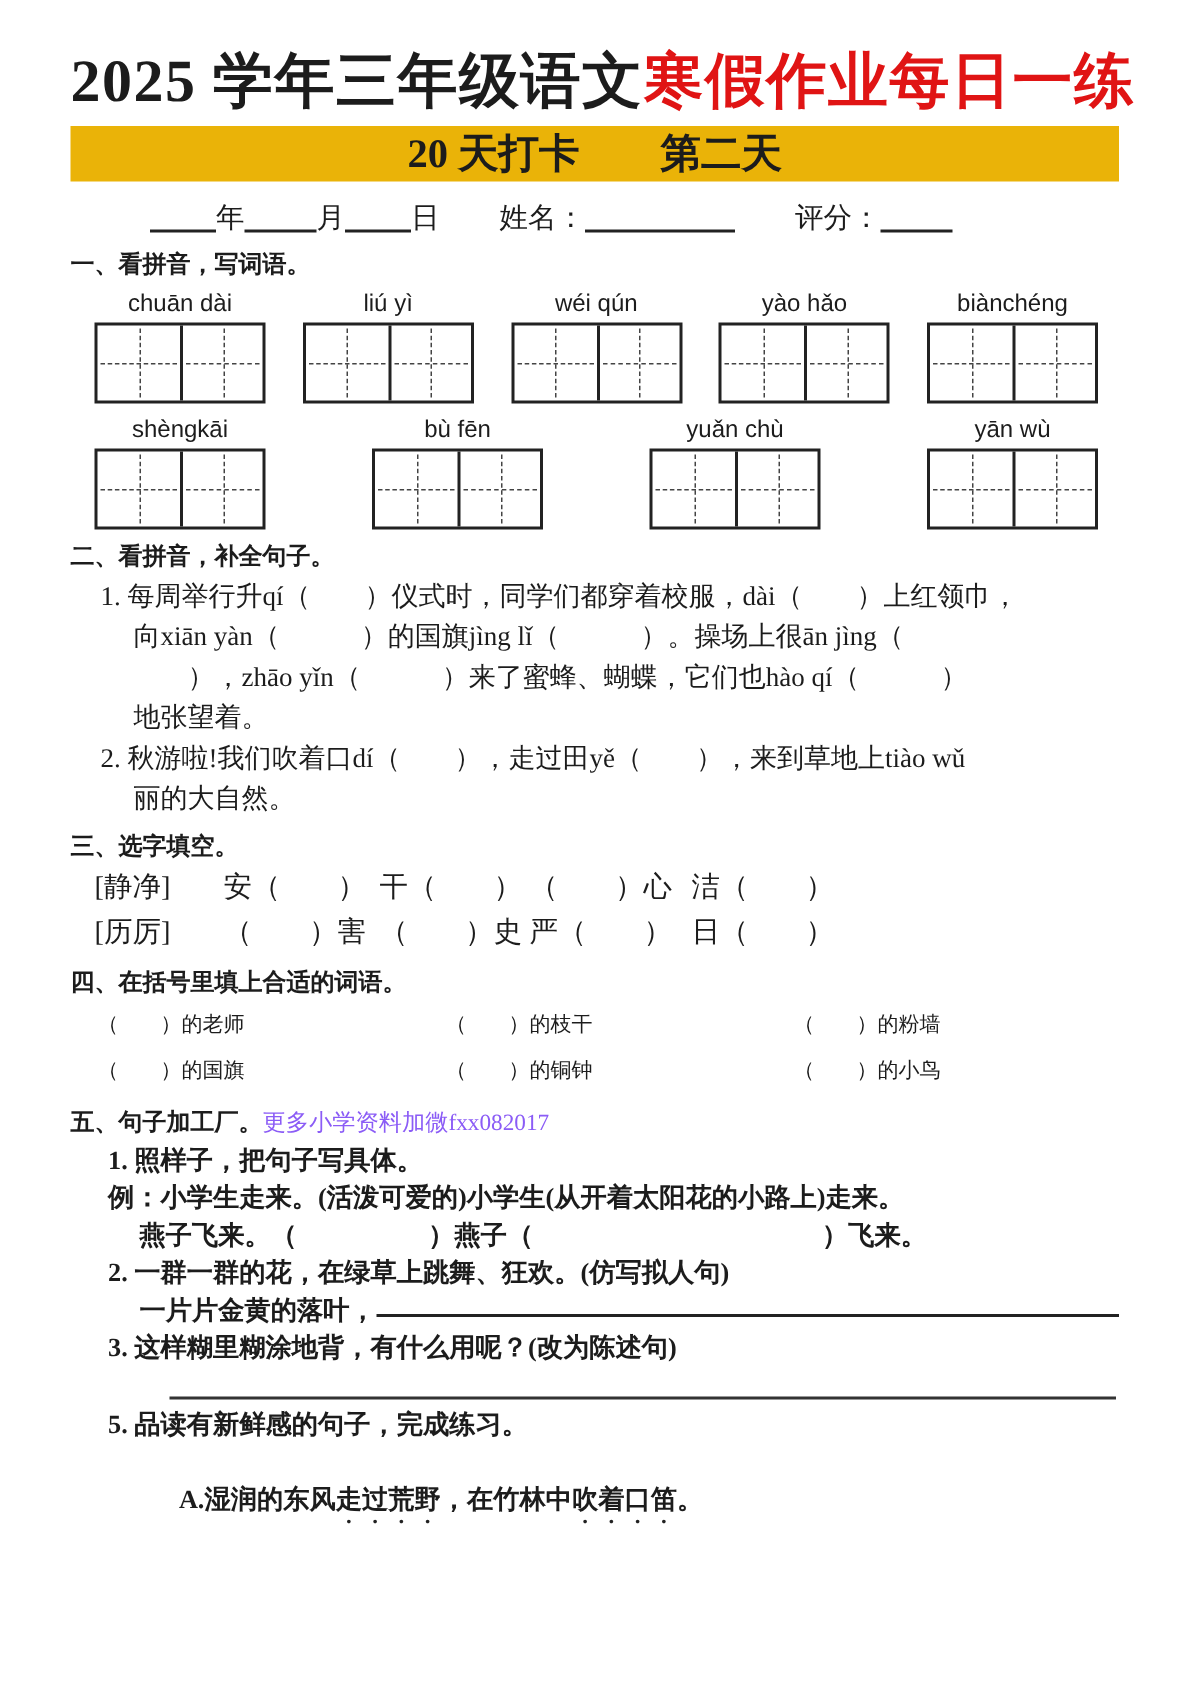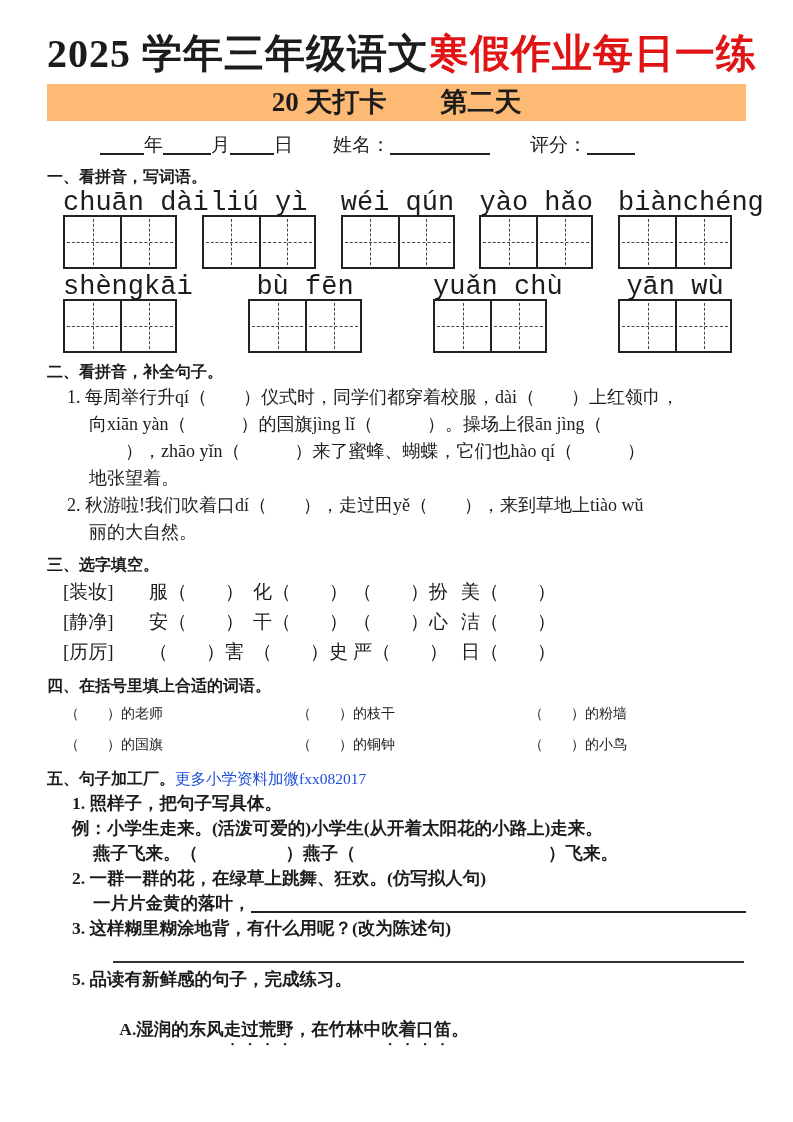--- a/index.html
+++ b/index.html
@@ -3,60 +3,60 @@
 <meta charset="utf-8">
 <style>
   html,body{margin:0;padding:0;background:#ffffff;}
   body{width:793px;height:1122px;overflow:hidden;color:#1c1c1c;
        font-family:"Liberation Serif","DejaVu Serif",serif;}
   .page{padding:30px 47px 0 47px;}
 
   
   .title{text-align:center;font-size:40px;font-weight:bold;line-height:48px;letter-spacing:1px;white-space:nowrap;}
   .t-red{color:#e01414;}
-  .banner{margin-top:6px;background:#fdba74;height:37px;line-height:37px;
+  .banner{margin-top:6px;background:#eab308;height:37px;line-height:37px;
           text-align:center;font-size:27px;font-weight:bold;}
   .dateline{margin-top:9px;padding-left:53px;font-size:19px;height:28px;display:flex;align-items:flex-end;white-space:nowrap;}
   .blank{display:inline-block;border-bottom:2px solid #222;height:15px;margin-bottom:3px;}
   .w42{width:44px;} .w48{width:48px;} .w100{width:100px;} .gap40{display:inline-block;width:40px;}
 
   
   .h{font-size:16px;font-weight:bold;line-height:24px;margin-top:7px;}
 
   
   .wordrow{display:flex;justify-content:space-between;margin:2px 14px 0 16px;}
   .word{width:114px;text-align:center;}
-  .pinyin{font-family:Liberation Mono, monospace;font-size:27px;height:24px;line-height:24px;white-space:nowrap;}
+  .pinyin{font-family:Liberation Sans, sans-serif;font-size:16px;height:24px;line-height:24px;white-space:nowrap;}
   .tian{display:flex;border:2px solid #222;width:110px;margin:0 auto;}
   .cell{width:55px;height:50px;position:relative;box-sizing:border-box;}
   .cell + .cell{border-left:2px solid #222;}
   .cell::before{content:"";position:absolute;left:50%;top:2px;bottom:2px;border-left:1.5px dashed #444;}
   .cell::after{content:"";position:absolute;top:50%;left:2px;right:2px;border-top:1.5px dashed #444;}
   .row2{margin-top:6px;}
 
   
   .line{font-size:18px;line-height:27px;white-space:pre-wrap;}
   .first{padding-left:20px;}
   .cont{padding-left:42px;}
   .s5 .line{font-size:17.5px;line-height:25px;font-weight:bold;}
   .s5 .first{padding-left:25px;}
   .s5 .cont{padding-left:46px;}
-  .flexline{display:flex;align-items:flex-end;white-space:pre;}
+  .flexline{display:flex;white-space:pre;}
   .grow{flex:1 1 auto;}
   .rule{border-bottom:2px solid #333;height:20px;margin:0 2px 4px 66px;}
 
   
   .xrow{display:grid;grid-template-columns:86px 104px 100px 108px auto;
         padding-left:16px;font-size:19px;line-height:30px;white-space:pre;}
   .frow{display:grid;grid-template-columns:232px 232px auto;
         padding-left:18px;font-size:14px;line-height:31px;white-space:pre;}
 
   
   .h5line{display:flex;align-items:baseline;margin-top:7px;}
-  .watermark{color:#1d4ed8;font-size:15.5px;font-weight:normal;}
+  .watermark{color:#8b5cf6;font-size:15.5px;font-weight:normal;}
 
   
   .em{-webkit-text-emphasis:filled dot #222;-webkit-text-emphasis-position:under;
       text-emphasis:filled dot #222;text-emphasis-position:under right;}
 </style>
 </head>
 <body>
 
 <div class="page">
 
@@ -158,23 +158,20 @@
     <div class="line cont">向xiān yàn（　　　）的国旗jìng lǐ（　　　）。操场上很ān jìng（</div>
     <div class="line cont">　　），zhāo yǐn（　　　）来了蜜蜂、蝴蝶，它们也hào qí（　　　）</div>
     <div class="line cont">地张望着。</div>
     <div class="line first">2. 秋游啦!我们吹着口dí（　　），走过田yě（　　），来到草地上tiào wǔ</div>
     <div class="line cont">丽的大自然。</div>
   </div>
 
   <div class="sec">
     <div class="h">三、选字填空。</div>
     <div class="xrow">
-      <span>[装妆]</span><span>服（　　）</span><span>化（　　）</span><span>（　　）扮</span><span>美（　　）</span>
-    </div>
-    <div class="xrow">
       <span>[静净]</span><span>安（　　）</span><span>干（　　）</span><span>（　　）心</span><span>洁（　　）</span>
     </div>
     <div class="xrow">
       <span>[历厉]</span><span>（　　）害</span><span>（　　）史</span><span>严（　　）</span><span>日（　　）</span>
     </div>
   </div>
 
   <div class="sec">
     <div class="h">四、在括号里填上合适的词语。</div>
     <div class="frow">

